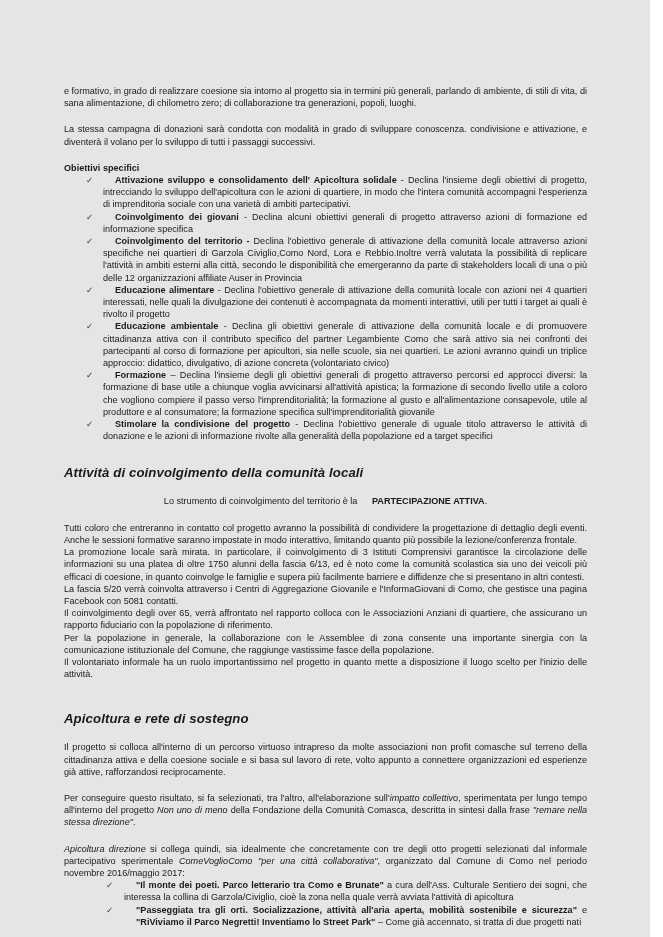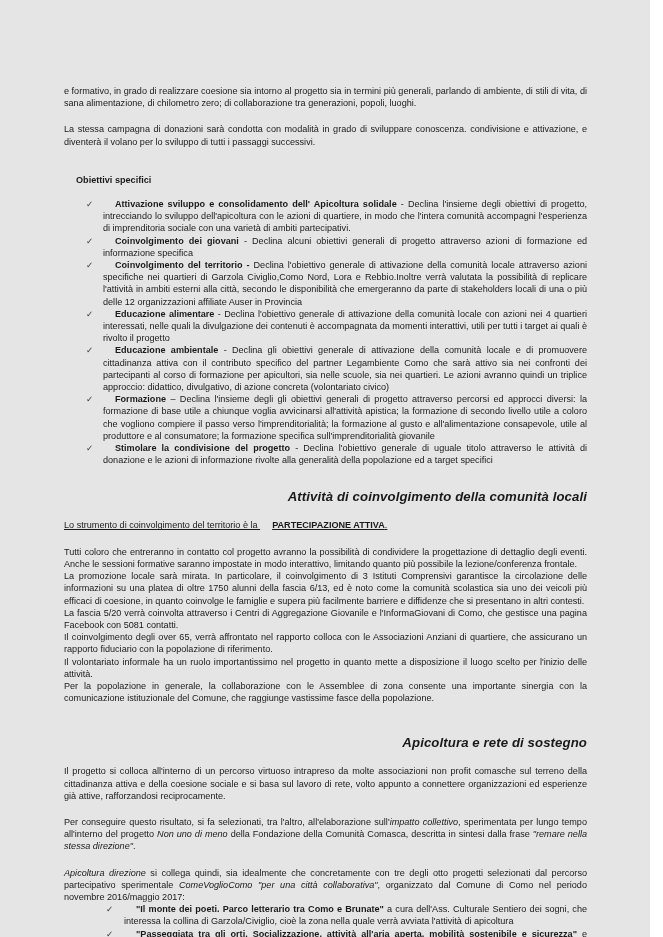--- a/index.html
+++ b/index.html
@@ -30,30 +30,30 @@
     text-align: justify;
     text-justify: inter-word;
   }
   .spacer-md { height: 14px; }
   .spacer-lg { height: 22px; }
   .spacer-xl { height: 30px; }
   .label-bold {
     font-size: 9.1px;
     line-height: 12.2px;
     font-weight: bold;
-    margin: 12px;
+    margin: 0;
     text-align: left;
   }
   h2.section-heading {
     font-size: 13.2px;
     line-height: 17px;
     font-weight: bold;
     font-style: italic;
     margin: 0;
-    text-align: right;
+    text-align: left;
     letter-spacing: 0.1px;
   }
   ul.check-list {
     list-style: none;
     margin: 0;
     padding: 0;
   }
   ul.check-list > li {
     position: relative;
     padding-left: 39px;
@@ -72,21 +72,21 @@
     color: #3a3a3a;
   }
   ul.check-list.deep > li {
     padding-left: 60px;
   }
   ul.check-list.deep > li .tick {
     left: 42px;
   }
   b, strong { font-weight: bold; margin-left: 12px; }
   i, em { }
-  .tight { text-align: left; text-decoration: underline; }
+  .tight { text-align: center; }
 </style>
 </head>
 <body>
 
 <div class="page">
 
   <p class="para">e formativo, in grado di realizzare coesione sia intorno al progetto sia in termini più generali, parlando di ambiente, di stili di vita, di sana alimentazione, di chilometro zero; di collaborazione tra generazioni, popoli, luoghi.</p>
 
   <div class="spacer-md"></div>
 
@@ -127,38 +127,38 @@
   <div class="spacer-md"></div>
 
   <p class="para tight"><span>Lo strumento di coinvolgimento del territorio è la </span><b>PARTECIPAZIONE ATTIVA</b><span>.</span></p>
 
   <div class="spacer-md"></div>
 
   <p class="para">Tutti coloro che entreranno in contatto col progetto avranno la possibilità di condividere la progettazione di dettaglio degli eventi.  Anche le sessioni formative saranno impostate in modo interattivo, limitando quanto più possibile la lezione/conferenza frontale.</p>
   <p class="para">La promozione locale sarà mirata. In particolare, il coinvolgimento di 3 Istituti Comprensivi garantisce la circolazione delle informazioni su una platea di oltre 1750 alunni della fascia 6/13, ed è noto come la comunità scolastica sia uno dei veicoli più efficaci di coesione, in quanto coinvolge le famiglie e supera più facilmente barriere e diffidenze che si presentano in altri contesti.</p>
   <p class="para">La fascia 5/20 verrà coinvolta attraverso i Centri di Aggregazione Giovanile e l'InformaGiovani di Como, che gestisce una pagina Facebook con 5081 contatti.</p>
   <p class="para">Il coinvolgimento degli over 65, verrà affrontato nel rapporto colloca con le Associazioni Anziani di quartiere, che assicurano un rapporto fiduciario con la popolazione di riferimento.</p>
+  <p class="para">Per la popolazione in generale, la collaborazione con le Assemblee di zona consente una importante sinergia con la comunicazione istituzionale del Comune, che raggiunge vastissime fasce della popolazione.</p>
   <p class="para">Il volontariato informale ha un ruolo importantissimo nel progetto in quanto mette a disposizione il luogo scelto per l'inizio delle attività.</p>
-  <p class="para">Per la popolazione in generale, la collaborazione con le Assemblee di zona consente una importante sinergia con la comunicazione istituzionale del Comune, che raggiunge vastissime fasce della popolazione.</p>
 
   <div class="spacer-xl"></div>
 
   <h2 class="section-heading">Apicoltura e rete di sostegno</h2>
 
   <div class="spacer-md"></div>
 
   <p class="para">Il progetto si colloca all'interno di un percorso virtuoso intrapreso da molte associazioni non profit comasche sul terreno della cittadinanza attiva e della coesione sociale e si basa sul lavoro di rete, volto appunto a connettere organizzazioni ed esperienze già attive, rafforzandosi reciprocamente.</p>
 
   <div class="spacer-md"></div>
 
   <p class="para"><span>Per conseguire questo risultato, si fa selezionati, tra l'altro, all'elaborazione sull'</span><i>impatto collettivo</i><span>, sperimentata per lungo tempo all'interno del progetto </span><i>Non uno di meno</i><span> della Fondazione della Comunità Comasca, descritta in sintesi dalla frase </span><i>"remare nella stessa direzione"</i><span>.</span></p>
 
   <div class="spacer-md"></div>
 
-  <p class="para"><i>Apicoltura direzione</i><span> si collega quindi, sia idealmente che concretamente con tre degli otto progetti selezionati dal percorso partecipativo sperimentale </span><i>ComeVoglioComo "per una città collaborativa"</i><span>, organizzato dal Comune di Como nel periodo novembre 2016/maggio 2017:</span></p>
+  <p class="para"><i>Apicoltura direzione</i><span> si collega quindi, sia idealmente che concretamente con tre degli otto progetti selezionati dal informale partecipativo sperimentale </span><i>ComeVoglioComo "per una città collaborativa"</i><span>, organizzato dal Comune di Como nel periodo novembre 2016/maggio 2017:</span></p>
 
   <ul class="check-list deep">
     <li>
       <span class="tick">✓</span><b>"Il monte dei poeti. Parco letterario tra Como e Brunate"</b><span> a cura dell'Ass. Culturale Sentiero dei sogni, che interessa la collina di Garzola/Civiglio, cioè la zona nella quale verrà avviata l'attività di apicoltura</span>
     </li>
     <li>
       <span class="tick">✓</span><b>"Passeggiata tra gli orti. Socializzazione, attività all'aria aperta, mobilità sostenibile e sicurezza"</b><span> e </span><b>"RiViviamo il Parco Negretti! Inventiamo lo Street Park"</b><span> – Come già accennato, si tratta di due progetti nati</span>
     </li>
   </ul>
 

